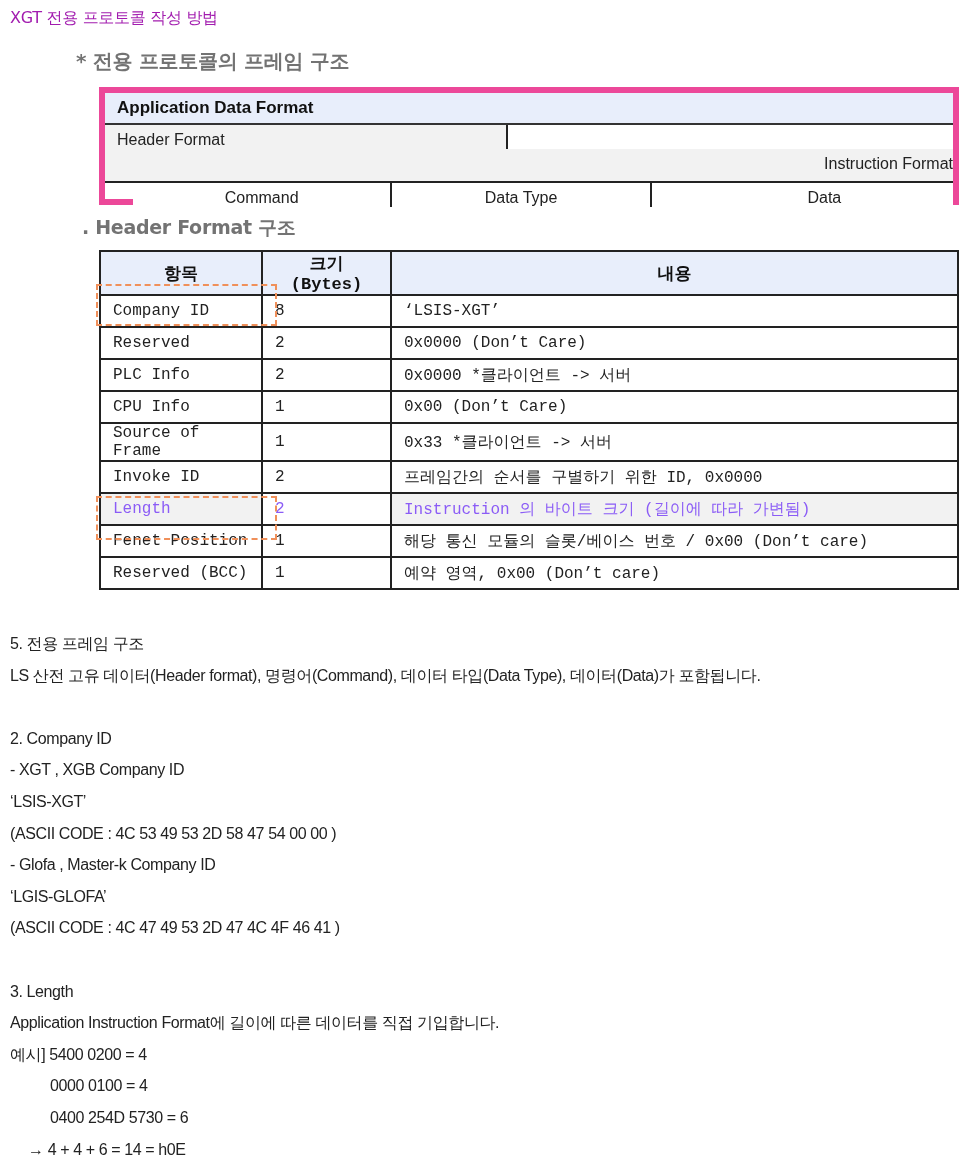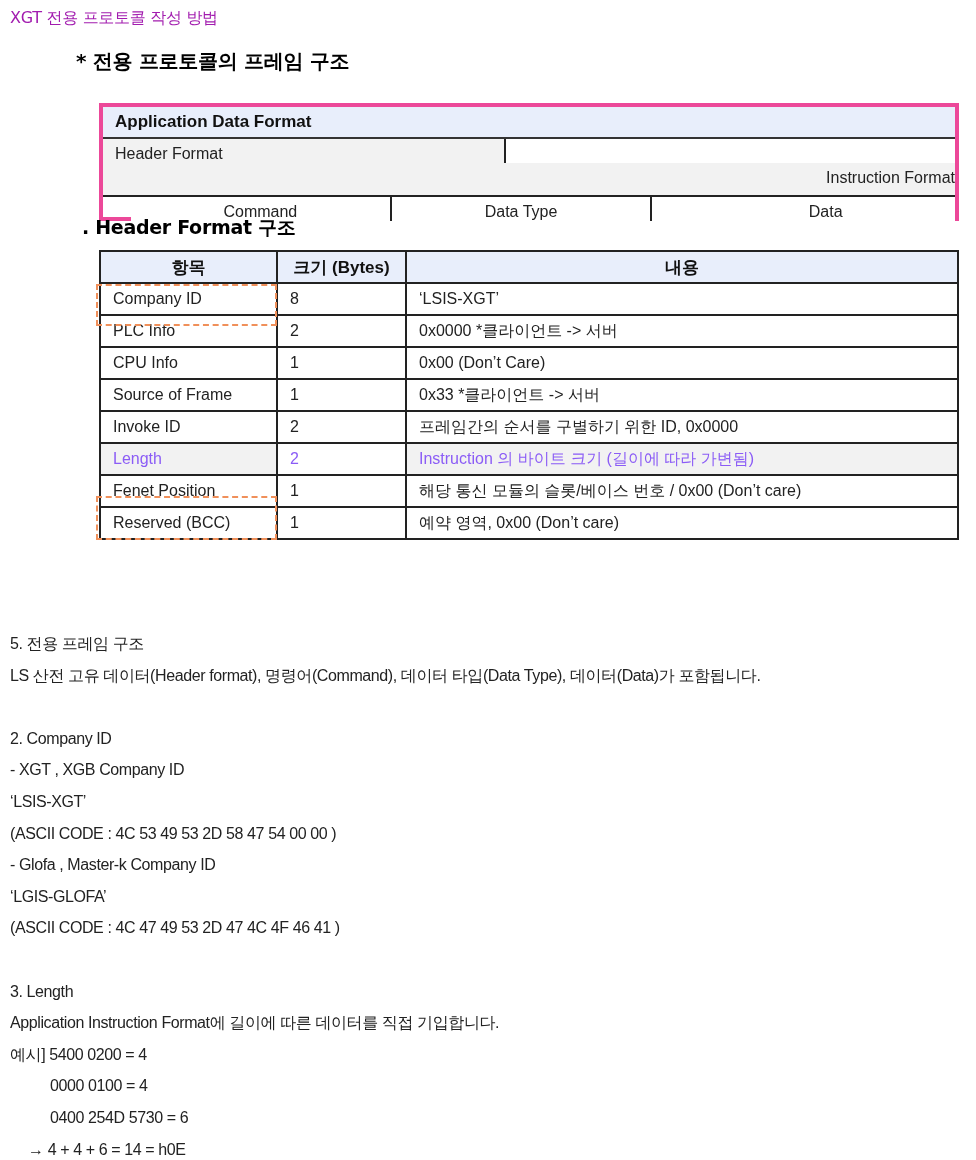--- a/index.html
+++ b/index.html
@@ -6,29 +6,29 @@
     body {
       width: 976px; height: 1160px; overflow: hidden; position: relative;
       font-family: "DejaVu Sans", "Liberation Sans", sans-serif;
       color: #222;
     }
     .doc-title {
       position: absolute; left: 10px; top: 8px;
       font-size: 16px; color: #a21caf; letter-spacing: -0.3px;
     }
     .section-title {
-      position: absolute; font-weight: bold; color: #000000; letter-spacing: -0.3px;
+      position: absolute; font-weight: bold; color: #737373; letter-spacing: -0.3px;
     }
     .st1 { left: 76px; top: 48px; font-size: 20px; }
     .st2 { left: 82px; top: 215px; font-size: 19px; }
 
     
     .adf {
-      position: absolute; left: 99px; top: 103px; width: 860px; height: 118px;
-      border: 4px solid #ec4899; box-sizing: border-box;
+      position: absolute; left: 99px; top: 87px; width: 860px; height: 118px;
+      border: 6px solid #ec4899; box-sizing: border-box;
       font-family: "Liberation Sans", sans-serif;
     }
     .adf-head {
       height: 32px; background: #e8eefb; border-bottom: 2px solid #333;
       box-sizing: border-box; font-weight: bold; font-size: 17px;
       padding: 5px 0 0 12px; color: #111;
     }
     .adf-body { display: flex; height: 67px; flex-direction: column; }
     .adf-left {
       width: 403px; background: #f2f2f2; border-right: 2px solid #222;
@@ -42,29 +42,29 @@
     .adf-sub { flex: 1; display: flex; margin-left: 28px; }
     .adf-sub div {
       flex: 1; text-align: center; font-size: 16px; padding-top: 6px; color: #222;
       border-right: 2px solid #222; box-sizing: border-box; background: #fff;
     }
     .adf-sub div:last-child { border-right: none; padding-left: 44px; }
 
     
     .hf {
       position: absolute; left: 99px; top: 250px; width: 860px;
-      border-collapse: collapse; font-family: Liberation Sans, sans-serif;
+      border-collapse: collapse; font-family: Liberation Mono, monospace;
       font-size: 16px; color: #222;
     }
     .hf th, .hf td {
       border: 2px solid #222; height: 32px; box-sizing: border-box;
       padding: 0 12px; text-align: left;
     }
     .hf th { background: #e8eefb; font-weight: bold; text-align: center; font-size: 17px; color: #111; }
-    .hf td:nth-child(1) { width: 177px; margin-left: 40px; }
+    .hf td:nth-child(1) { width: 162px; margin-left: 40px; }
     .hf td:nth-child(2) { width: 129px; }
     .hf tr.red td { color: #8b5cf6; }
     .hf tr.red td:not(:first-child), .hf tr.red td { background: #f2f2f2; }
     .hf tr.red td:nth-child(2) { background: #fff; }
 
     .dash-box {
       position: absolute; border: 2px dashed #f0905a; box-sizing: border-box; pointer-events: none;
     }
     .db1 { left: 96px; top: 284px; width: 181px; height: 42px; }
     .db2 { left: 96px; top: 496px; width: 181px; height: 44px; }
@@ -107,20 +107,25 @@
       <th>항목</th>
       <th>크기 (Bytes)</th>
       <th>내용</th>
     </tr>
   </thead>
   <tbody>
     <tr>
       <td>Company ID</td>
       <td>8</td>
       <td>‘LSIS-XGT’</td>
+    </tr>
+    <tr>
+      <td>Reserved</td>
+      <td>2</td>
+      <td>0x0000 (Don’t Care)</td>
     </tr>
     <tr>
       <td>PLC Info</td>
       <td>2</td>
       <td>0x0000  *클라이언트 -&gt; 서버</td>
     </tr>
     <tr>
       <td>CPU Info</td>
       <td>1</td>
       <td>0x00 (Don’t Care)</td>

